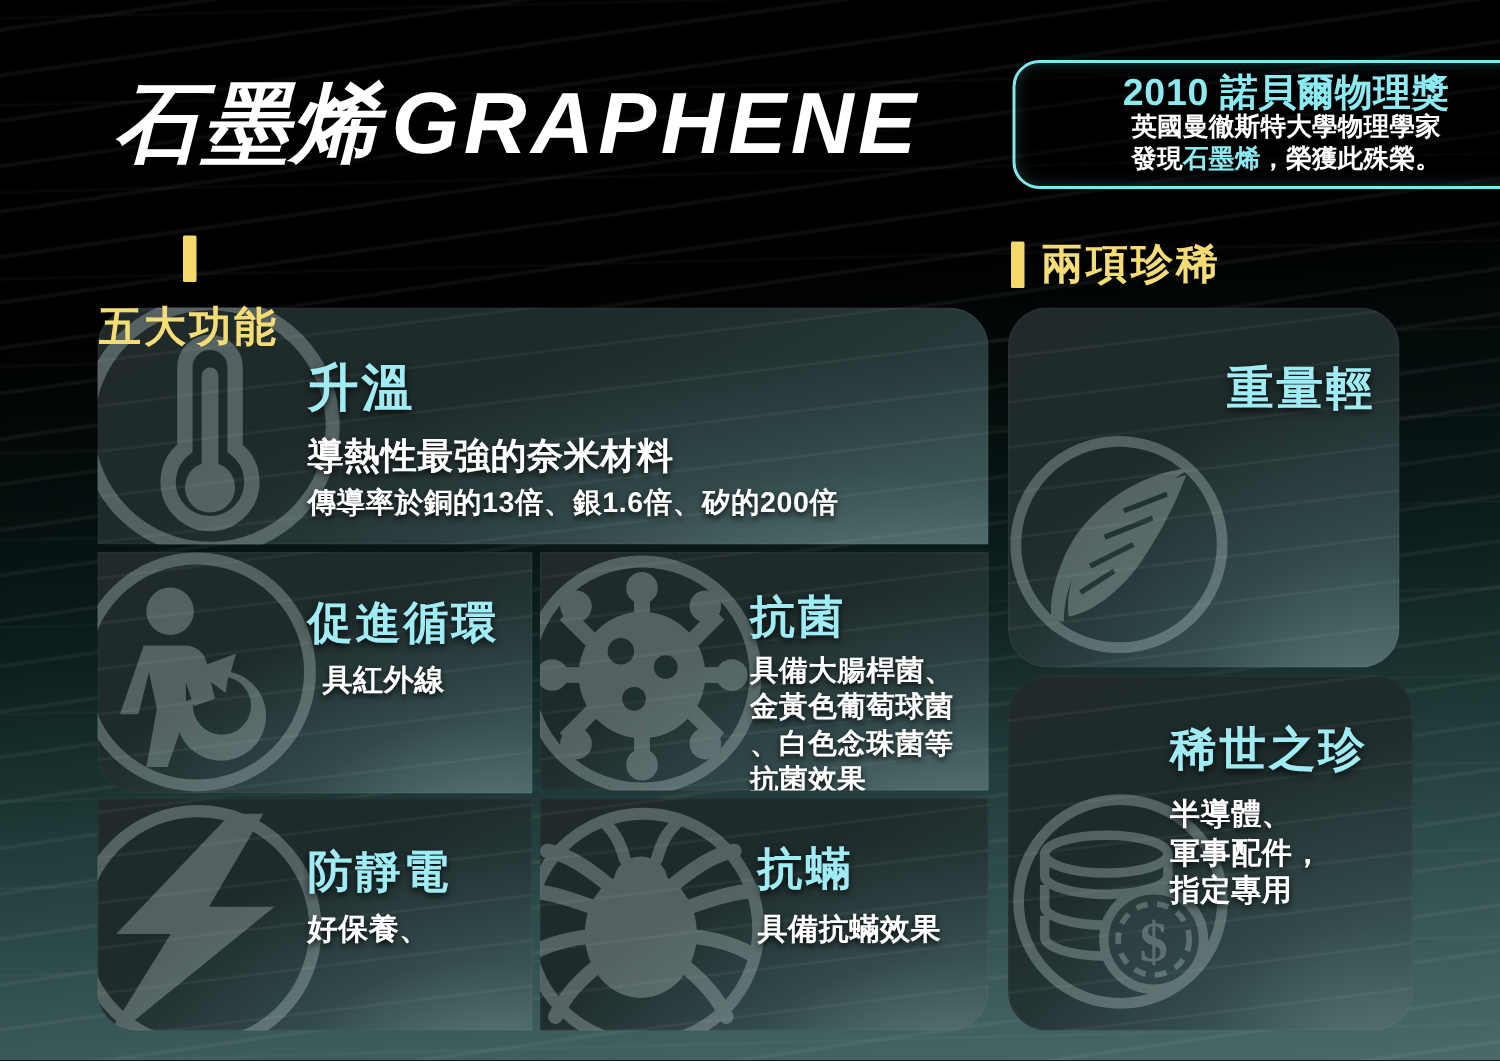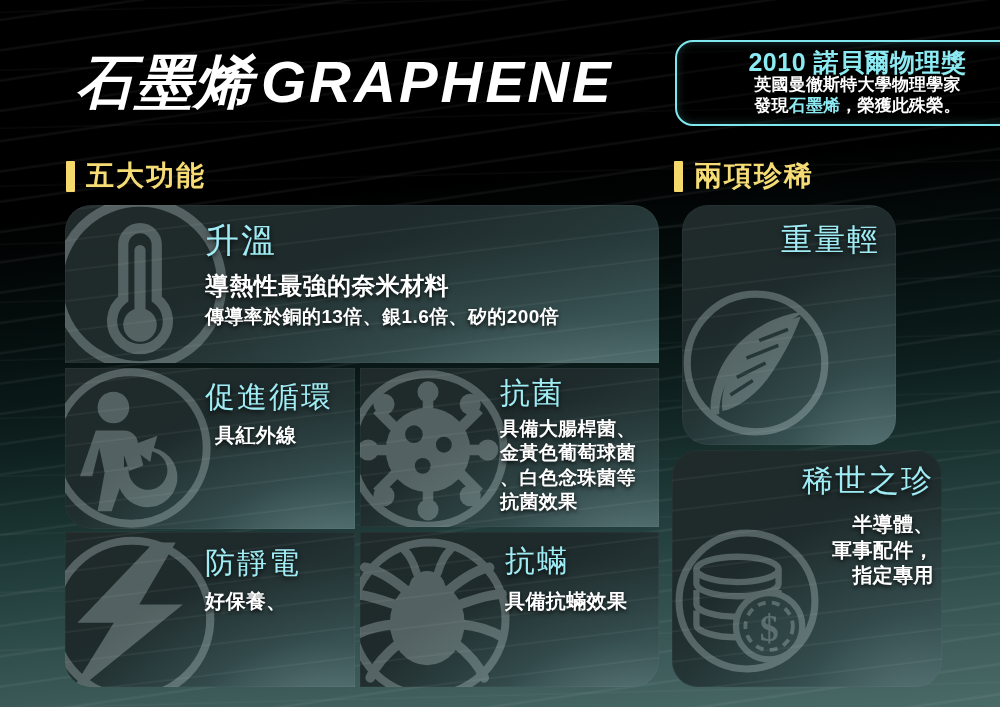--- a/index.html
+++ b/index.html
@@ -85,21 +85,21 @@
   
   .sec-head {
     position: absolute; z-index: 5;
     display: flex; align-items: center; gap: 11px;
   }
   .sec-head .bar { width: 9px; height: 31px; background: #f5d96b; border-radius: 1px; }
   .sec-head .txt {
     font-size: 28px; font-weight: 700; color: #f5dc74;
     letter-spacing: 2px;
   }
-  #sec-left  { left: 66px;  top: 157px; }
+  #sec-left  { left: 66px;  top: 157px; flex-direction: column; }
   #sec-right { left: 674px; top: 157px; justify-content: space-between; }
 
   
   .col-left  { position: absolute; left: 65px;  top: 205px; width: 594px; height: 482px; }
   .col-right { position: absolute; left: 672px; top: 205px; width: 270px; height: 482px; }
 
   .card {
     position: absolute;
     overflow: hidden;
     background:
@@ -127,40 +127,41 @@
   .cicon {
     position: absolute;
     opacity: .30;
     pointer-events: none;
   }
   .cicon svg { display: block; width: 100%; height: 100%; }
 
   
   .ctext { position: absolute; z-index: 3; }
   .ctitle {
-    font-size: 30px; font-weight: 400; color: #9fecf5;
+    font-size: 30px; font-weight: 700; color: #9fecf5;
     letter-spacing: 2px; line-height: 1.1;
     text-shadow: 0 2px 5px rgba(0,0,0,.8);
+    margin-top: 19px;
   }
   .cbody {
     font-size: 20px; font-weight: 700; color: #ffffff;
     line-height: 1.28; letter-spacing: .4px;
     text-shadow: 0 2px 4px rgba(0,0,0,.85);
   }
   .cbody.lg   { font-size: 24px; }
   .cbody.sm   { font-size: 19px; }
 
   
   #card-heat      { left: 0px;   top: 0px;   width: 594px; height: 158px; }
   #card-circ      { left: 0px;   top: 163px; width: 290px; height: 161px; }
   #card-anti      { left: 295px; top: 163px; width: 299px; height: 159px; }
   #card-static    { left: 0px;   top: 327px; width: 290px; height: 155px; }
   #card-mite      { left: 295px; top: 327px; width: 299px; height: 155px; }
   
-  #card-light     { left: 10px;   top: 0px;   width: 214px; height: 240px; }
+  #card-light     { left: 0px;   top: 0px;   width: 261px; height: 240px; }
   #card-rare      { left: 0px;   top: 245px; width: 270px; height: 237px; }
 </style>
 </head>
 <body>
 
 <div id="stage">
   <div class="stripes"></div>
   <div class="stripes2"></div>
 
   <div class="title">
@@ -332,21 +333,21 @@
             <ellipse cx="44" cy="30" rx="26" ry="8"></ellipse>
             <path d="M18 30 v9 a26 8 0 0 0 52 0 v-9"></path>
             <path d="M18 43 v9 a26 8 0 0 0 52 0 v-9"></path>
             <path d="M18 56 v9 a26 8 0 0 0 52 0 v-9"></path>
           </g>
           <circle cx="64" cy="66" r="21" fill="#3a4f50" stroke="#cfe0e0" stroke-width="4"></circle>
           <circle cx="64" cy="66" r="15" fill="none" stroke="#cfe0e0" stroke-width="2.4" stroke-dasharray="5 4"></circle>
           <text x="64" y="75" font-size="24" font-weight="bold" fill="#cfe0e0" text-anchor="middle" font-family="Liberation Serif, serif">$</text>
         </svg>
       </div>
-      <div class="ctext" style="right:8px; top:14px; text-align:right;">
+      <div class="ctext" style="right:30px; top:14px; ">
         <div class="ctitle" style="font-size:31px;">稀世之珍</div>
         <div class="cbody" style="margin-top:14px;">半導體、</div>
         <div class="cbody">軍事配件，</div>
         <div class="cbody">指定專用</div>
       </div>
     </div>
   </div>
 </div>
 
 </body></html>

